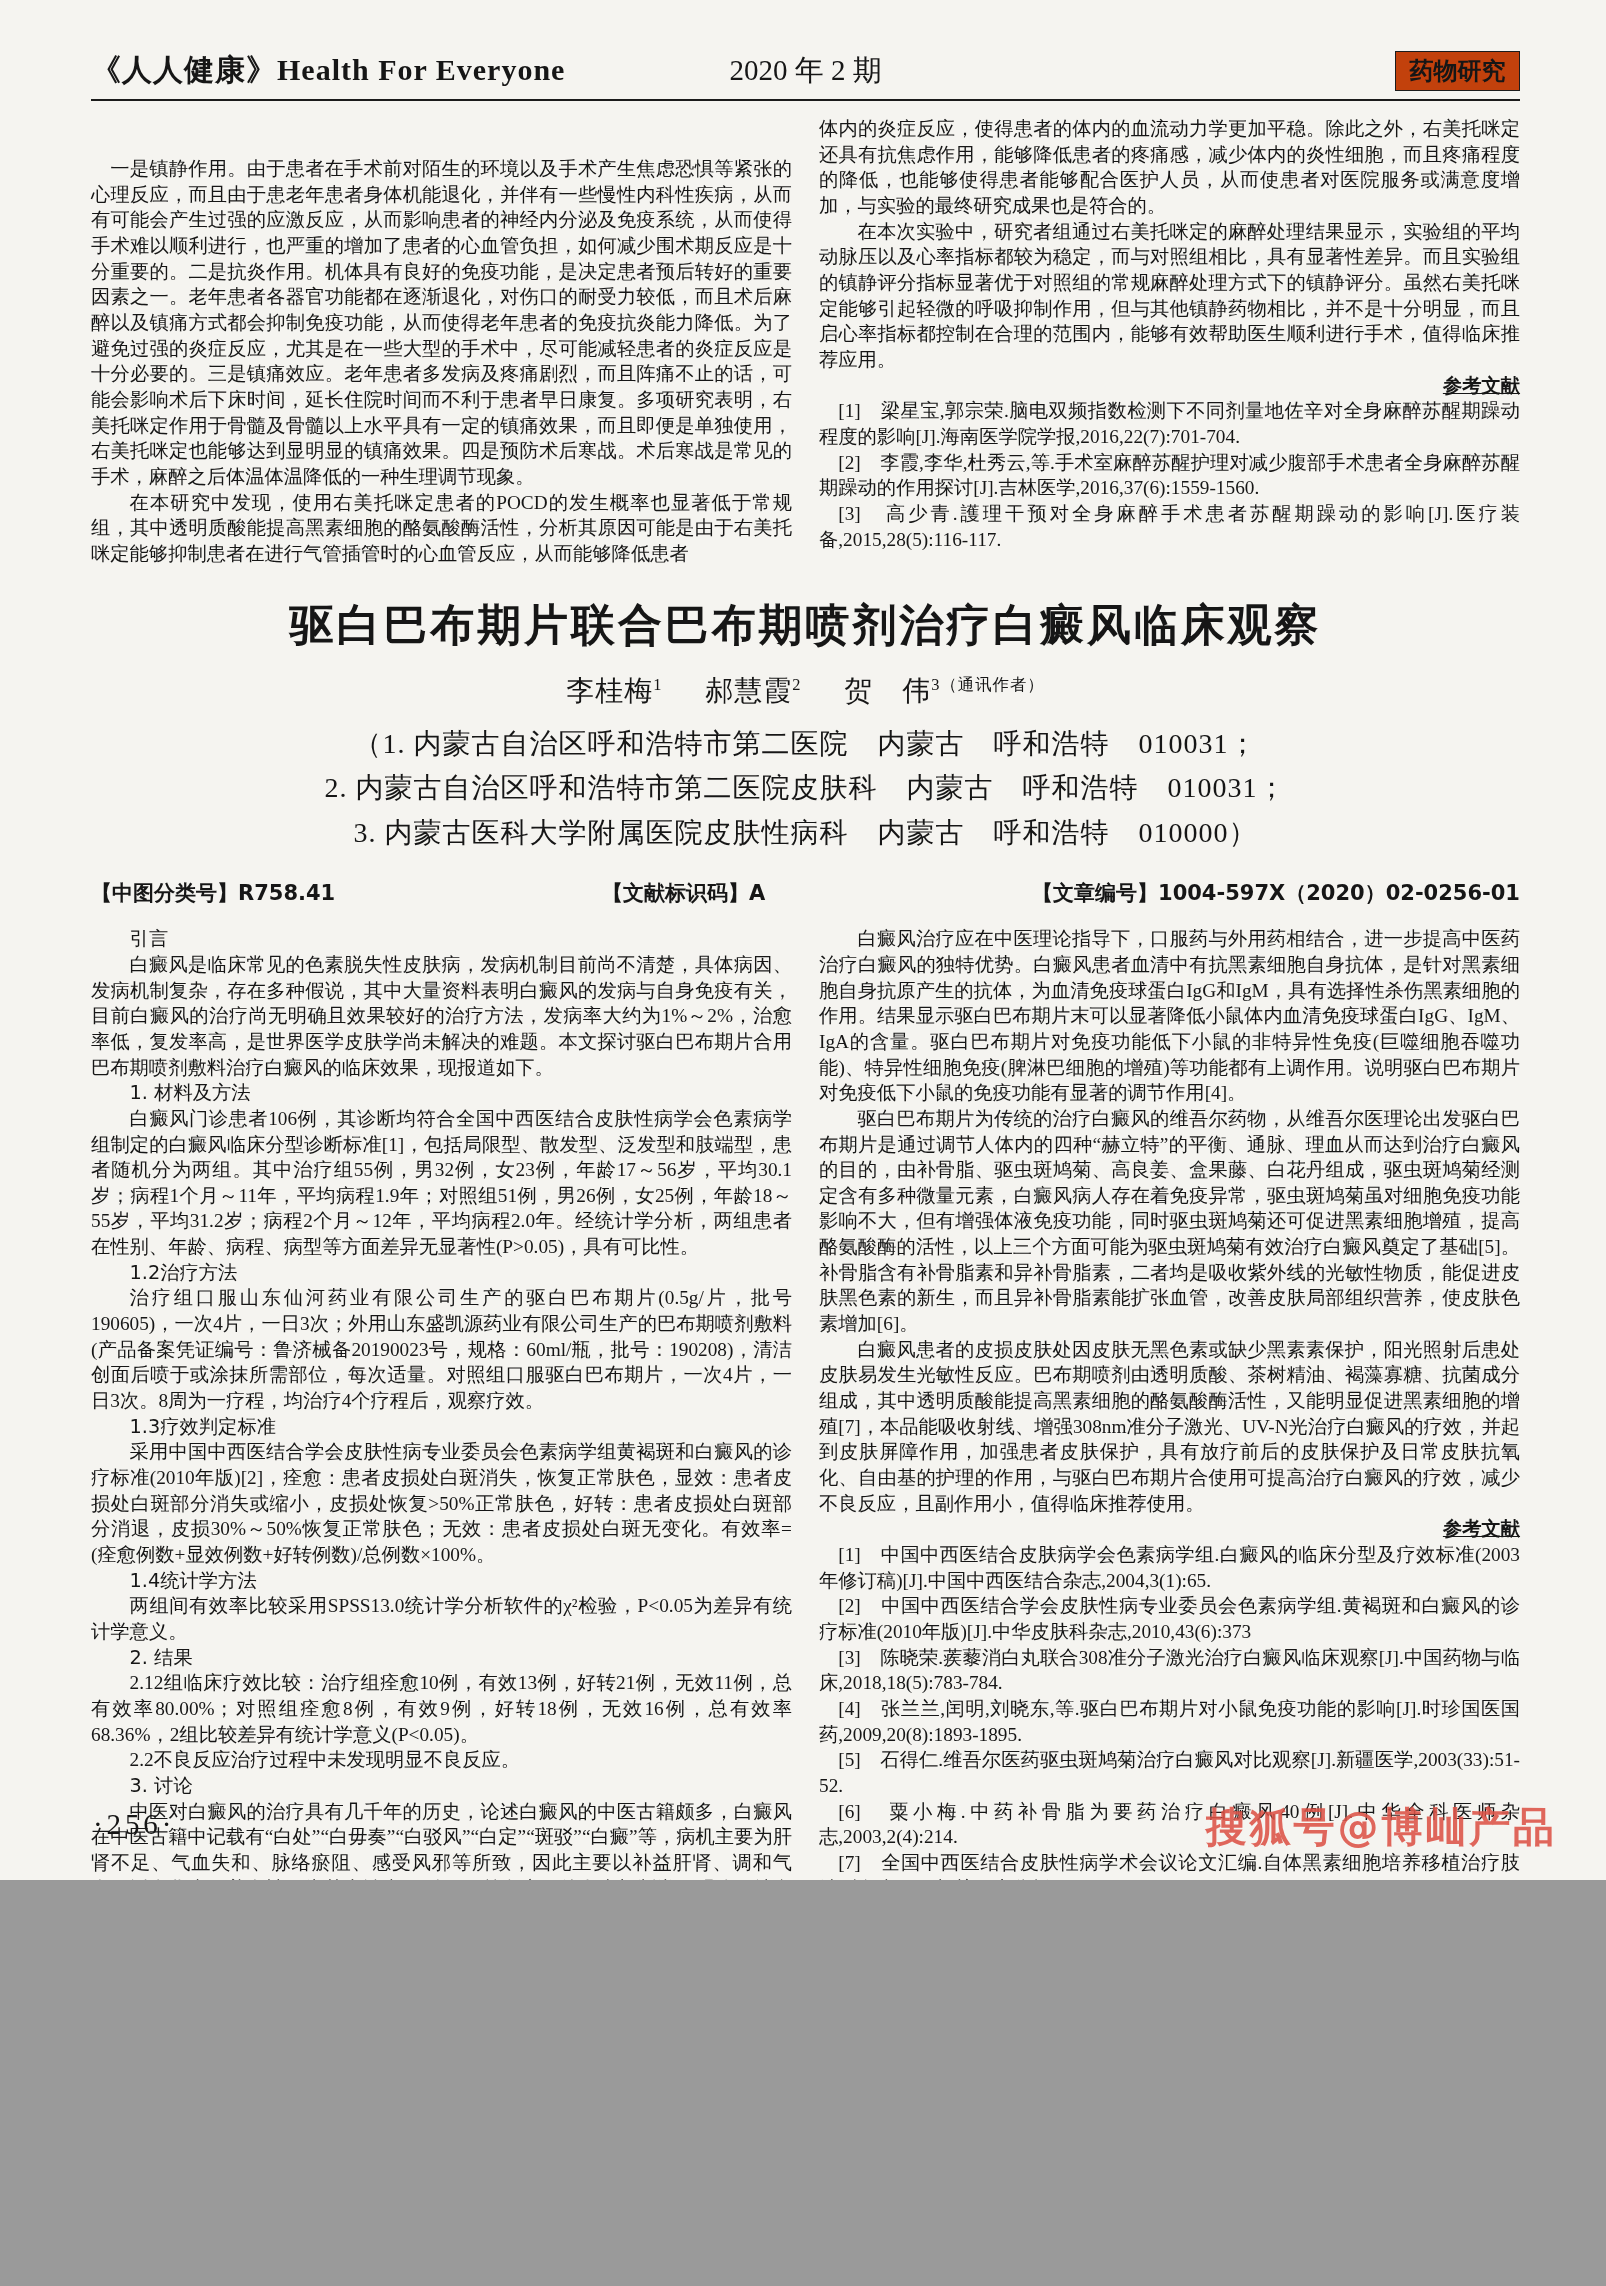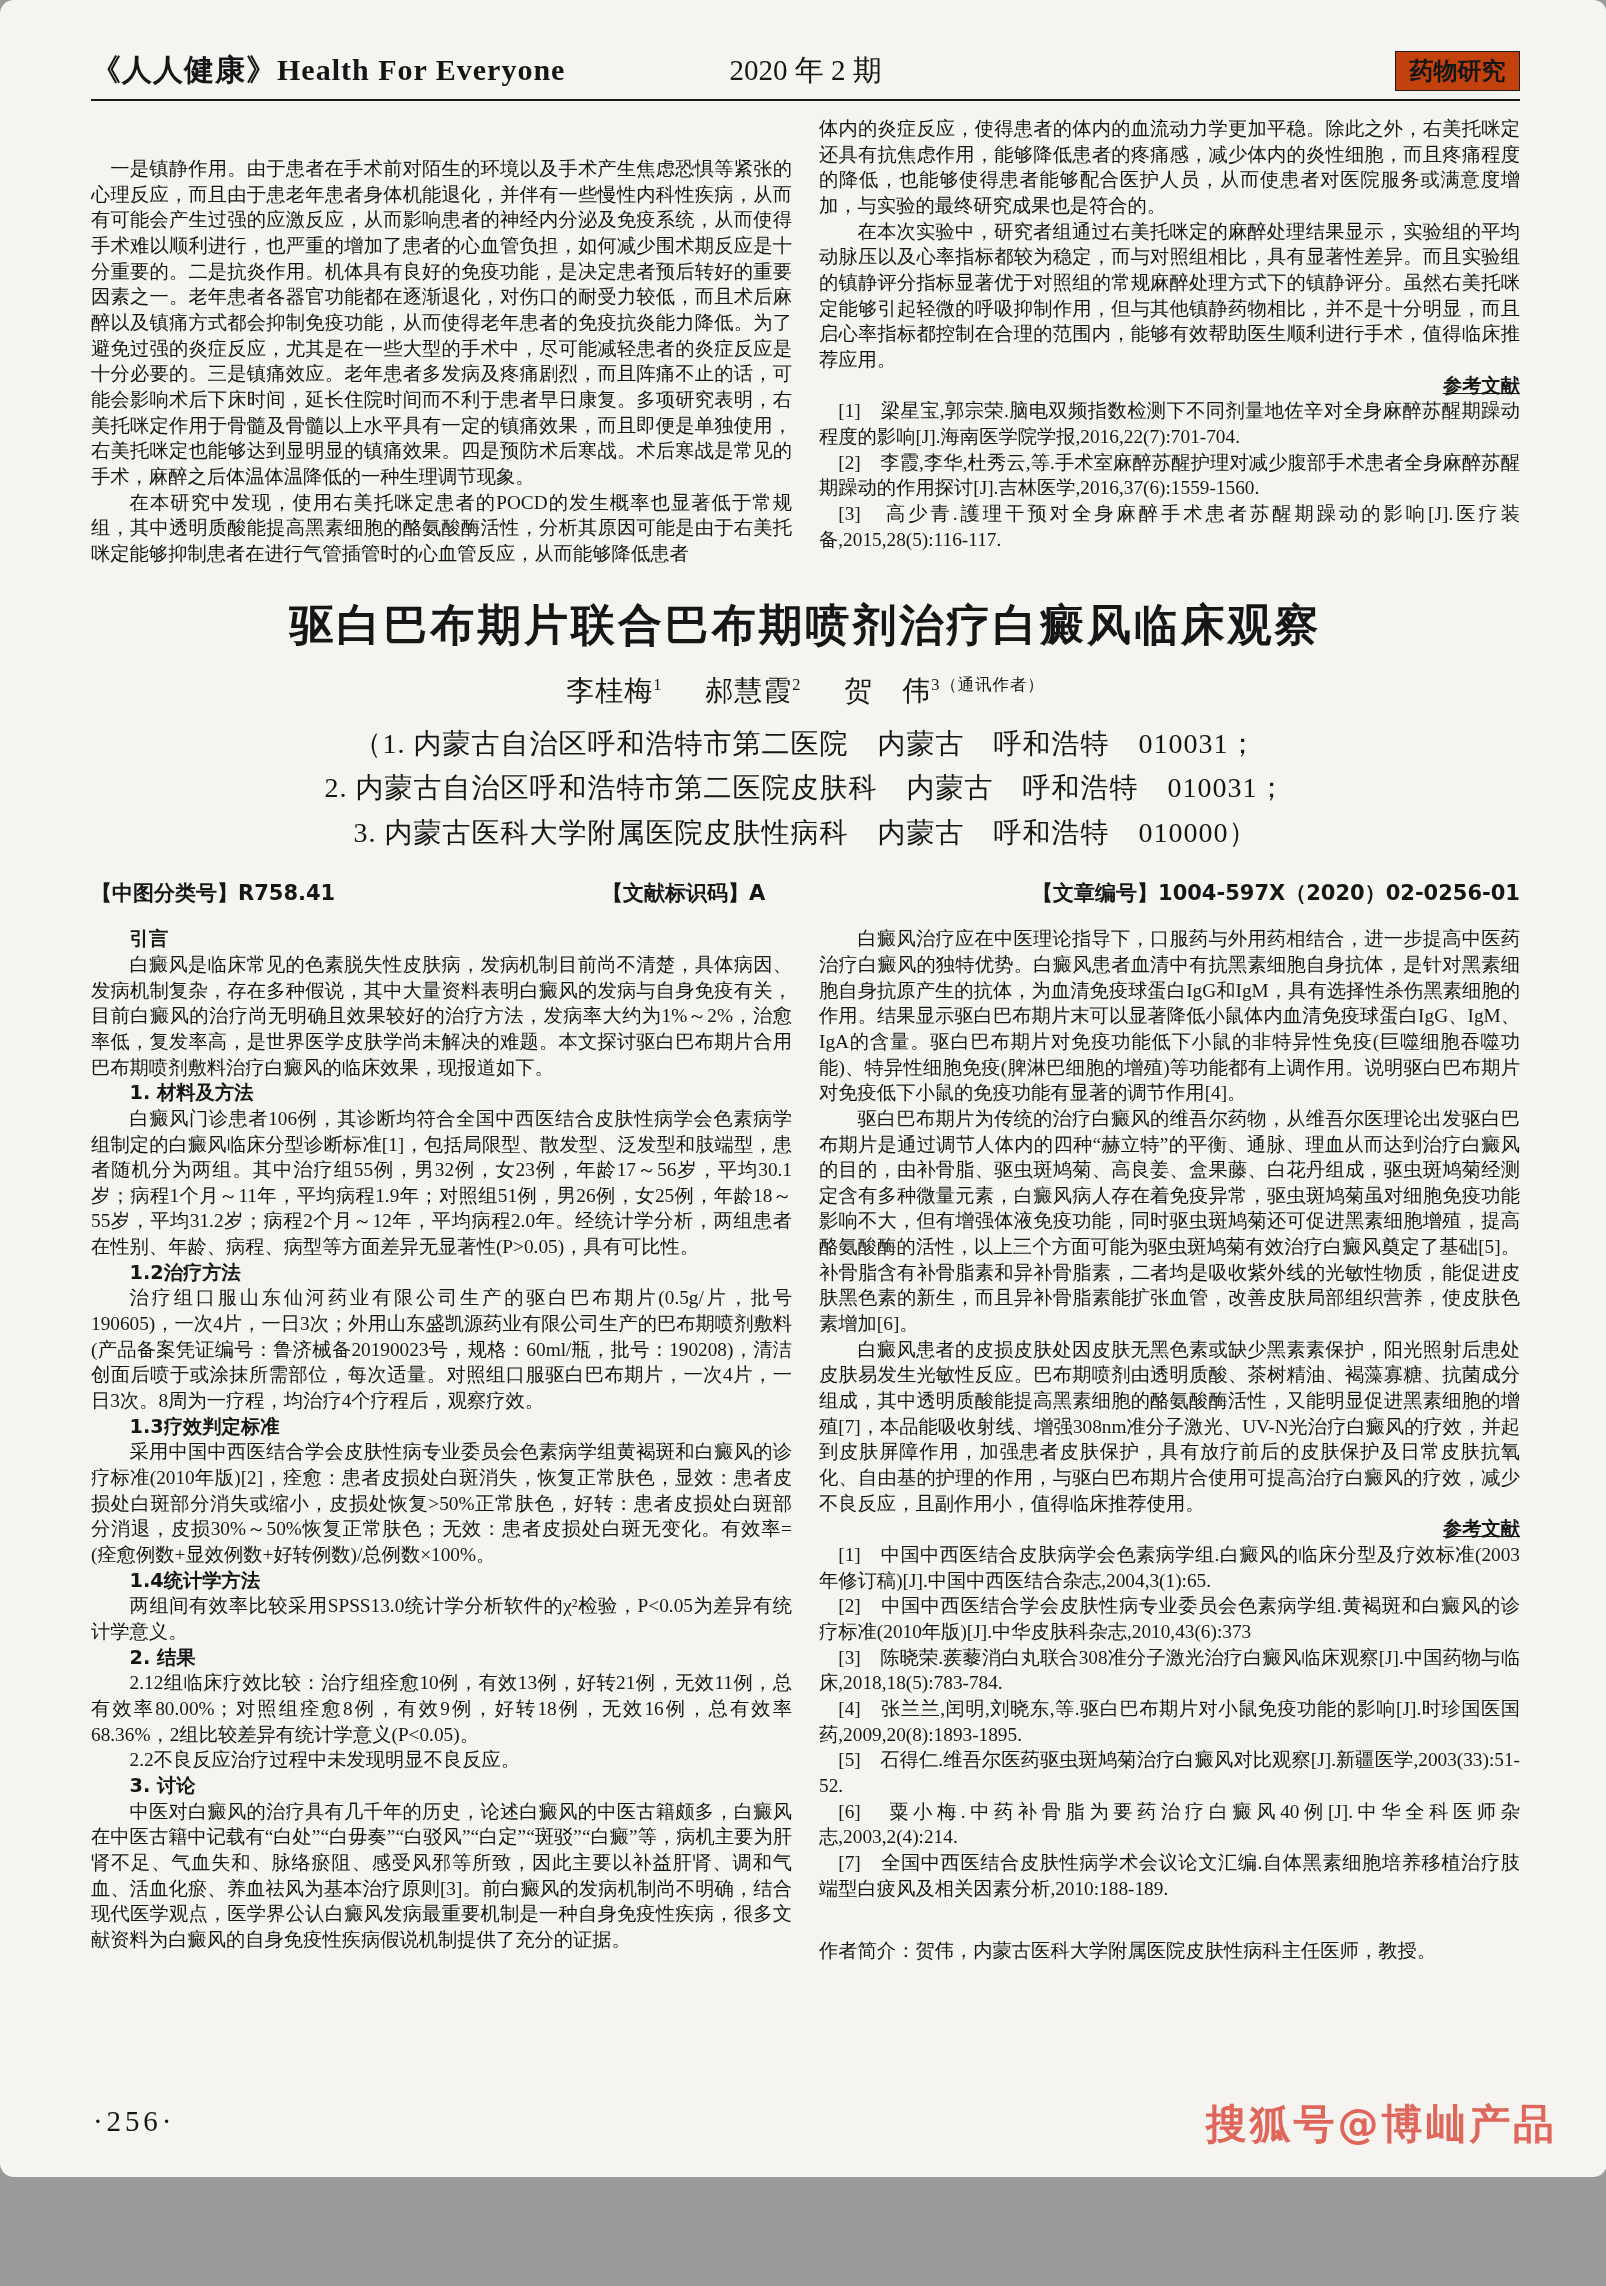--- a/index.html
+++ b/index.html
@@ -1,39 +1,38 @@
 <!DOCTYPE html>
 <html><head>
 <meta charset="utf-8">
 <style>
   html,body{margin:0;padding:0;background:#9a9a9a;}
   .page{
-    width:1607px;height:2177px;margin:0 auto;position:relative;overflow:hidden;
+    width:1607px;height:1880px;margin:0 auto;position:relative;overflow:hidden;
     background:#f5f4f0;color:#161616;box-sizing:border-box;
     padding:50px 87px 0 91px;
     font-family:"Liberation Serif","DejaVu Serif",serif;
-    border-radius:14px;
   }
   
   .jheader{display:grid;grid-template-columns:1fr auto 1fr;align-items:end;margin-bottom:7.7px;}
   .jname{font-size:30px;font-weight:bold;letter-spacing:1px;}
   .jissue{font-size:29px;text-align:center;}
   .jbadge-wrap{text-align:right;}
   .jbadge{display:inline-block;border:1.9px solid #1c1c1c;padding:2.9px 13.5px;font-size:24px;
           font-weight:bold;font-family:"DejaVu Sans",sans-serif;background:#c2410c;}
   .hrule{border-bottom:2.9px solid #1b1b1b;margin-bottom:15.4px;}
   
   .two-col{display:flex;gap:27px;}
   .col{flex:1 1 0;font-size:19.3px;line-height:1.33;text-align:justify;}
   .col p{margin:0;text-indent:2em;}
   p.cont{text-indent:1em;margin-top:40px;}
   p.flush{text-indent:0;}
   p.ref{text-indent:1em;}
   .refs-title{text-align:right;font-weight:bold;font-family:"DejaVu Sans",sans-serif;text-indent:0 !important;text-decoration:underline;}
-  .h{font-weight:bold;font-family:"DejaVu Sans",sans-serif;}
+  .h{font-weight:normal;font-family:"DejaVu Sans",sans-serif;}
   
   .article-title{
     text-align:center;font-size:44px;font-weight:bold;letter-spacing:2.9px;
     font-family:Liberation Mono, monospace;margin:29px 0 17.4px 0;
   }
   .authors{text-align:center;font-size:28px;margin-bottom:11.6px;letter-spacing:1px;}
   .authors sup{font-size:16.4px;}
   .author{margin:0 17.4px;font-family:Liberation Serif, serif;}
   .affils{text-align:center;font-size:28px;line-height:1.6;letter-spacing:1px;}
   .meta{

